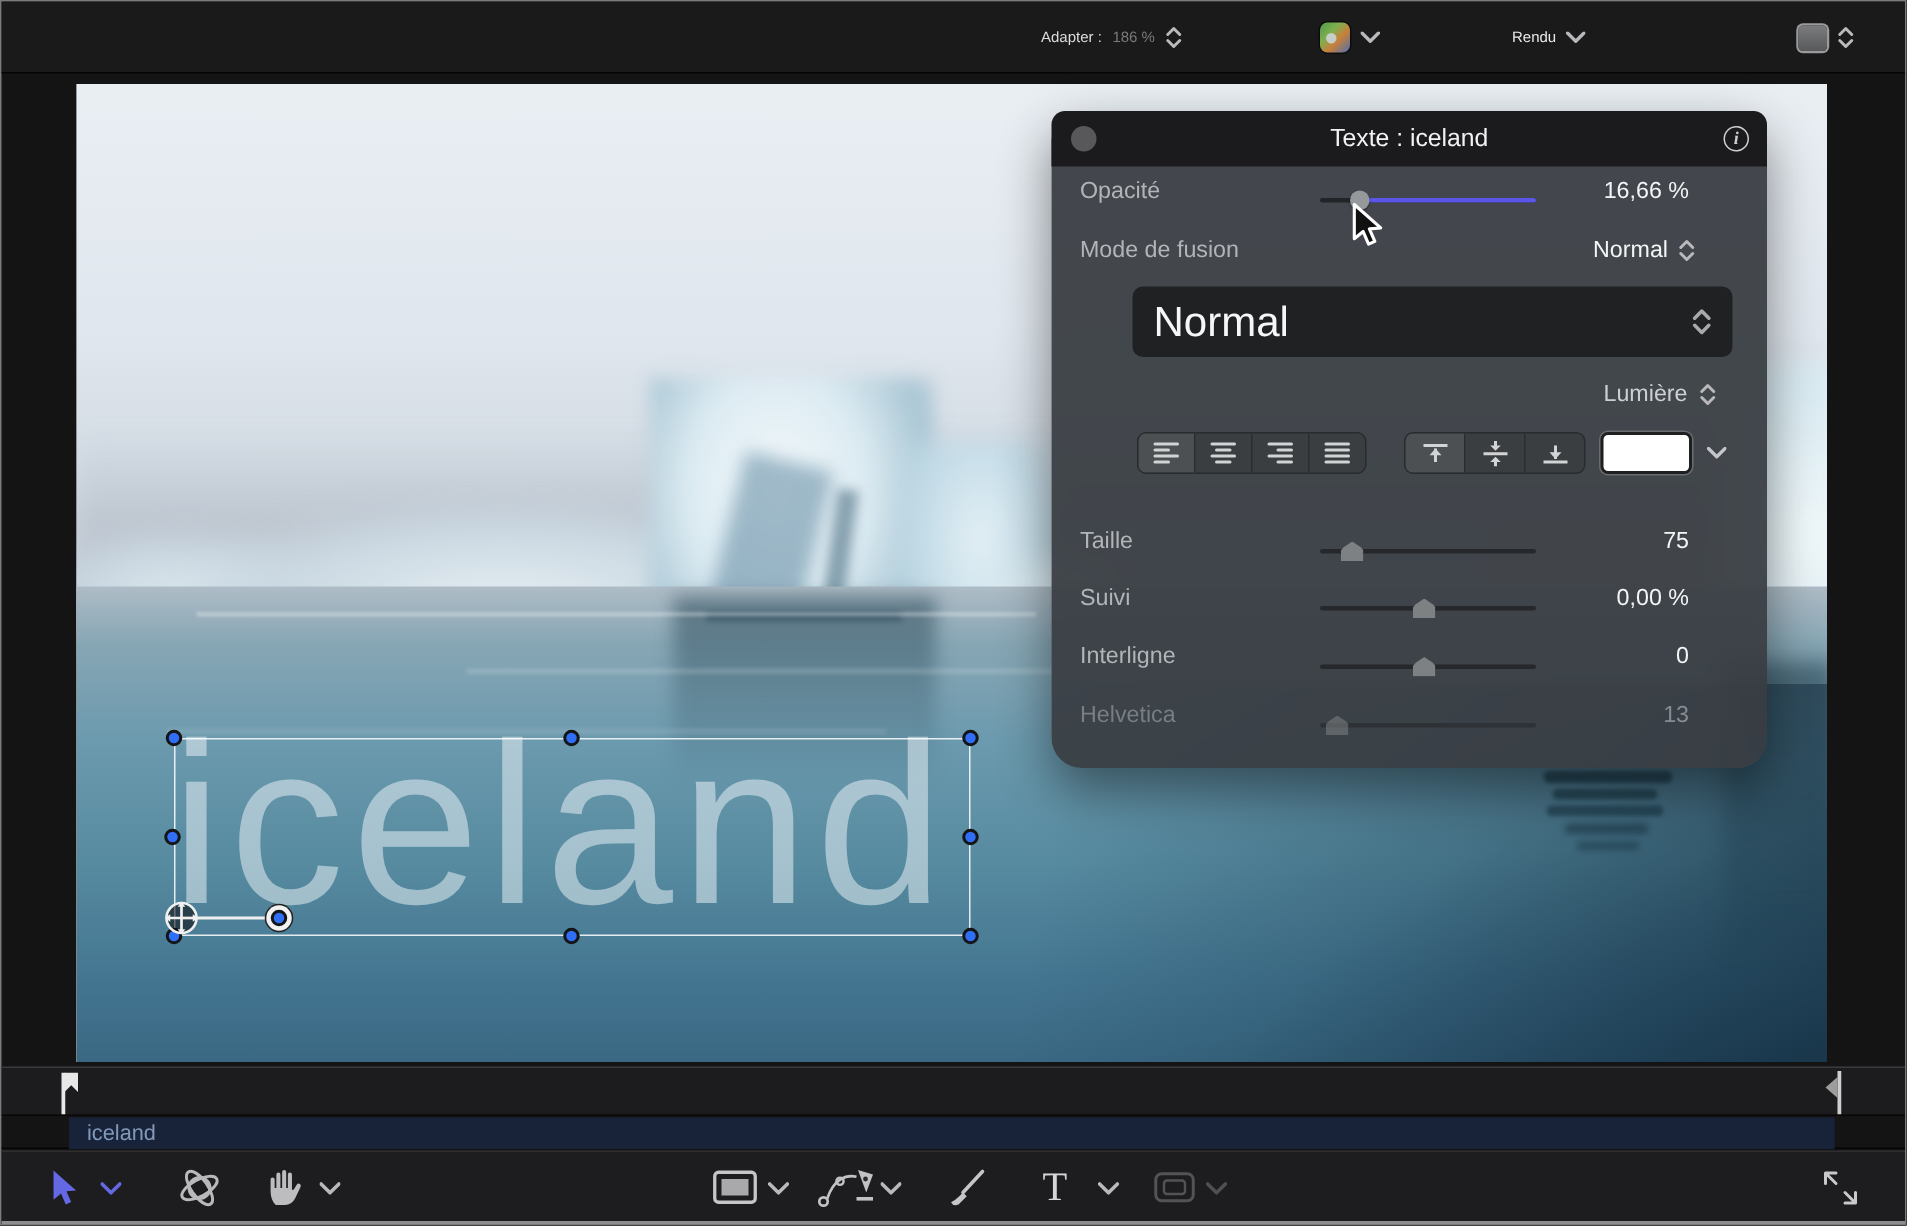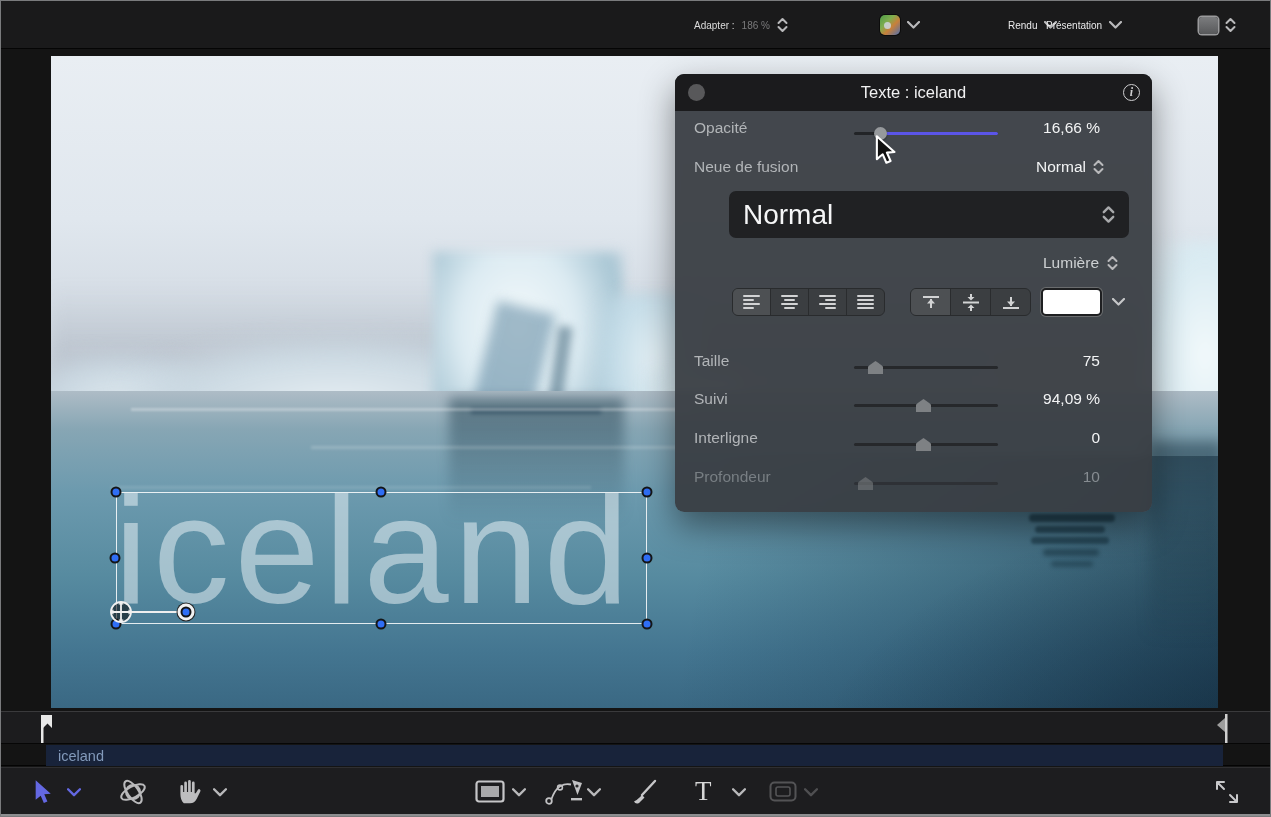--- a/index.html
+++ b/index.html
@@ -40,22 +40,22 @@
     background:linear-gradient(180deg,#e9eef3 0%,#e0e7ee 25%,#cfd7e0 45%,#bcc5cf 54%,#b1bcc5 58%); }
   #water { position:absolute; left:0; right:0; top:335px; bottom:0;
     background:linear-gradient(180deg,#aebcc6 0%,#87a6b4 12%,#6c9aae 32%,#578ba0 58%,#447691 82%,#3a6883 100%); }
   #water-shade { position:absolute; left:0; right:0; top:400px; bottom:0;
     background:linear-gradient(100deg,rgba(0,0,0,0) 55%,rgba(13,42,62,.28) 78%,rgba(9,31,48,.5) 100%); }
   #water-corner { position:absolute; right:-80px; bottom:-90px; width:500px; height:300px;
     background:radial-gradient(ellipse at bottom right,rgba(10,30,48,.55),rgba(10,30,48,0) 70%); }
 
   
   #hud {
-    position:absolute; left:674px; top:73px; width:477px; height:438px;
-    border-radius:9px; background:rgba(56,61,66,.94);
+    position:absolute; left:700px; top:73px; width:477px; height:438px;
+    border-radius:20px; background:rgba(56,61,66,.94);
     box-shadow:0 14px 34px rgba(0,0,0,.45); z-index:20;
     -webkit-backdrop-filter:blur(3px); backdrop-filter:blur(3px);
   }
   #hud-header {
     position:absolute; left:0; top:0; right:0; height:37px;
     background:#1b1b1d; border-radius:9px 9px 0 0;
     display:flex; align-items:center; justify-content:center;
     color:#f1f1f2; font-size:16.5px;
   }
   #hud-close { position:absolute; left:13px; top:10px; width:17px; height:17px; border-radius:50%; background:#58585a; }
@@ -148,26 +148,20 @@
         </svg>
     </div>
     <div class="tt-item" style="left:879px">
       <span class="palette"></span>
       <svg class="chev" width="13" height="8" viewBox="0 0 13 8">
           <use href="#sym-chev"></use>
         </svg>
     </div>
     <div class="tt-item" style="left:1007px">
       <span style="color:#e9e9ea">Rendu</span>
-      <svg class="chev" width="13" height="8" viewBox="0 0 13 8">
-          <use href="#sym-chev"></use>
-        </svg>
-    </div>
-    <div class="tt-item" style="left:1045px">
-      <span style="color:#e9e9ea">Présentation</span>
       <svg class="chev" width="13" height="8" viewBox="0 0 13 8">
           <use href="#sym-chev"></use>
         </svg>
     </div>
     <div class="tt-item" style="left:1198px">
       <span class="layout-square"></span>
       <svg class="stepper" width="11" height="16" viewBox="0 0 11 16">
           <use href="#sym-stepper"></use>
         </svg>
     </div>
@@ -231,21 +225,21 @@
 
     <span class="hud-label" style="top:45px">Opacité</span>
     <div class="track" style="top:58px;background:#222427"></div>
     <div style="position:absolute;left:206px;top:58px;width:117px;height:3px;border-radius:2px;background:#5b55e8"></div>
     <div class="thumb-round" style="left:199px;top:53px"></div>
     <span class="hud-value" style="top:45px">16,66 %</span>
     <svg id="cursor" width="24" height="30" viewBox="0 0 17 23">
       <path d="M1.5 1 L1.5 18.5 L6 14.8 L8.8 21.3 L12 19.9 L9.2 13.5 L15 13 Z" fill="#111" stroke="#fff" stroke-width="1.6" stroke-linejoin="round"></path>
     </svg>
 
-    <span class="hud-label" style="top:84px">Neue de fusion</span>
+    <span class="hud-label" style="top:84px">Mode de fusion</span>
     <div style="position:absolute;right:48px;top:84px;display:flex;align-items:center;gap:7px">
       <span style="color:#f3f4f5;font-size:15.5px">Normal</span>
       <svg class="stepper" width="11" height="16" viewBox="0 0 11 16">
           <use href="#sym-stepper"></use>
         </svg>
     </div>
 
     <div id="preset-box">
       <span>Normal</span>
       <svg class="stepper" width="13" height="19" viewBox="0 0 11 16" style="color:#a8a9ab">
@@ -325,31 +319,31 @@
       </svg>
 
     <span class="hud-label" style="top:278px">Taille</span>
     <div class="track" style="top:292px"></div>
     <div class="thumb-tri" style="left:193px;top:287px"></div>
     <span class="hud-value" style="top:278px">75</span>
 
     <span class="hud-label" style="top:316px">Suivi</span>
     <div class="track" style="top:330px"></div>
     <div class="thumb-tri" style="left:241px;top:325px"></div>
-    <span class="hud-value" style="top:316px">94,09 %</span>
+    <span class="hud-value" style="top:316px">0,00 %</span>
 
     <span class="hud-label" style="top:355px">Interligne</span>
     <div class="track" style="top:369px"></div>
     <div class="thumb-tri" style="left:241px;top:364px"></div>
     <span class="hud-value" style="top:355px">0</span>
 
-    <span class="hud-label dim" style="top:394px">Profondeur</span>
+    <span class="hud-label dim" style="top:394px">Helvetica</span>
     <div class="track" style="top:408px;opacity:.6"></div>
     <div class="thumb-tri" style="left:183px;top:403px;opacity:.55"></div>
-    <span class="hud-value dim" style="top:394px">10</span>
+    <span class="hud-value dim" style="top:394px">13</span>
   </div>
 
   <div id="ruler">
     <svg style="position:absolute;left:33px;top:3px" width="18" height="28" viewBox="0 0 18 28">
       <rect x="7" y="0" width="2.5" height="28" fill="#e8e8e8"></rect>
       <path d="M9 0 h9 v13 l-4.5,-4.5 L9 13 Z" fill="#e8e8e8"></path>
     </svg>
     <svg style="position:absolute;left:1214px;top:2px" width="14" height="29" viewBox="0 0 14 29">
       <rect x="10" y="0" width="2.5" height="29" fill="#cfcfcf"></rect>
       <path d="M10 4 L2 11 L10 18 Z" fill="#9d9d9d"></path>

